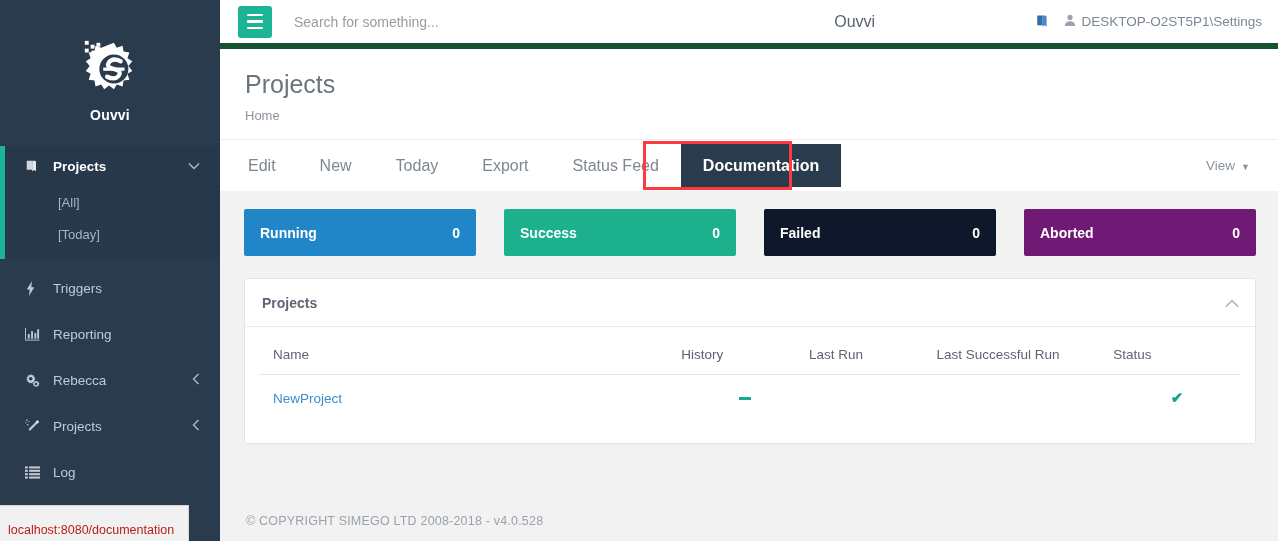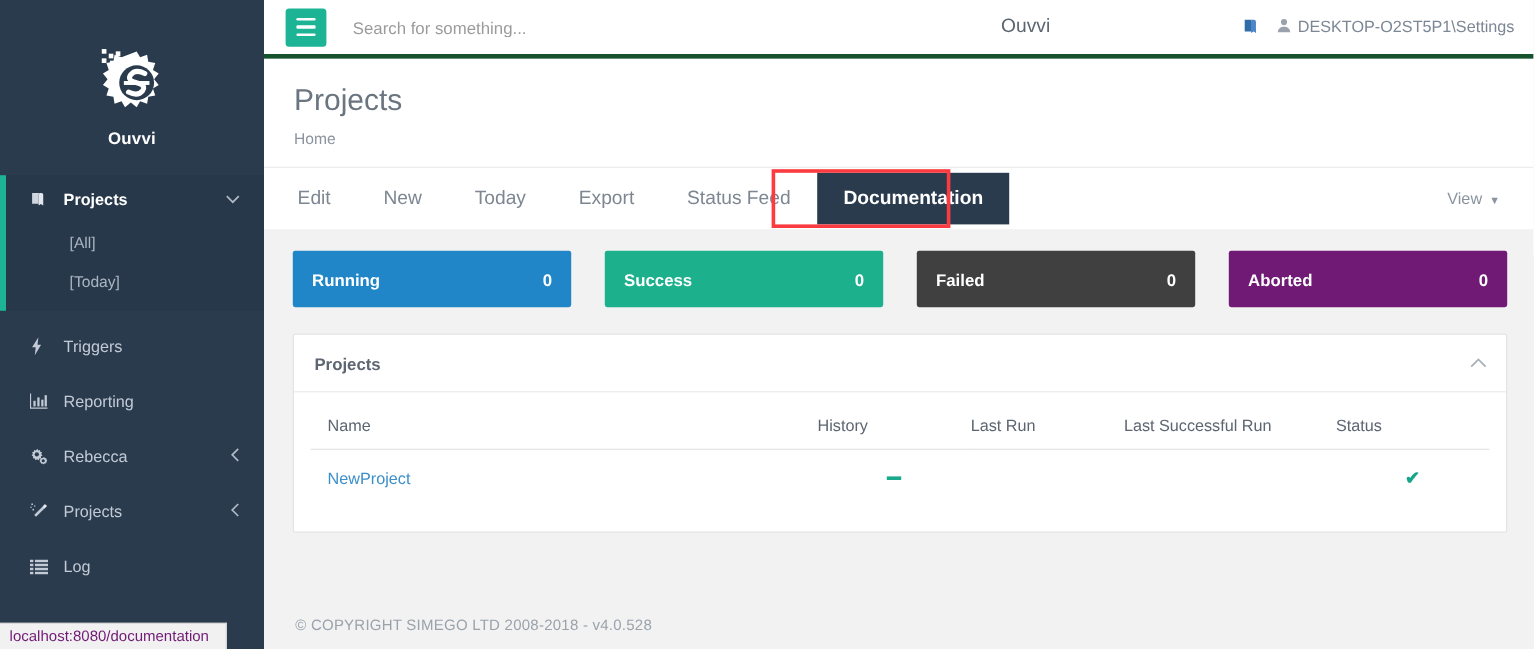--- a/index.html
+++ b/index.html
@@ -65,21 +65,21 @@
   
   .main {
     flex: 1 1 auto; height: 541px;
     background: #f2f2f2;
     display: flex; flex-direction: column;
     position: relative;
   }
 
   .topbar {
     height: 49px; background: #ffffff;
-    border-bottom: 4px solid #14532d;
+    border-bottom: 6px solid #14532d;
     display: flex; align-items: center;
     padding: 0 16px 0 18px; flex: 0 0 49px;
   }
   .burger {
     width: 34px; height: 32px; background: #1cb495;
     border-radius: 3px; display: flex; flex-direction: column;
     align-items: center; justify-content: center; gap: 4px;
     cursor: pointer;
   }
   .burger span { display: block; width: 16px; height: 2.5px; background: #fff; border-radius: 1px; }
@@ -181,22 +181,22 @@
     height: 40px; display: flex; align-items: center;
     padding-left: 26px; color: #9aa2ab; font-size: 12.5px;
     letter-spacing: .2px;
   }
 
   
   .statusbar {
     position: absolute; left: 0; bottom: 0;
     background: #f1f1f1; border: 1px solid #d9d9d9;
     border-left: none; border-bottom: none;
-    padding: 3px 14px 4px 8px;
-    font-size: 12.5px; color: #701a75;
+    padding: 17px 14px 4px 8px;
+    font-size: 12.5px; color: #b91c1c;
     font-family: "Liberation Sans", sans-serif;
     z-index: 50;
   }
 </style>
 </head>
 <body>
 
 <div id="app">
 
   <aside class="sidebar">
@@ -392,21 +392,21 @@
 
       <div class="tiles">
         <div class="tile" style="background:#2086c8">
           <span class="tile-label">Running</span>
           <span class="tile-count">0</span>
         </div>
         <div class="tile" style="background:#1cb08c">
           <span class="tile-label">Success</span>
           <span class="tile-count">0</span>
         </div>
-        <div class="tile" style="background:#404040">
+        <div class="tile" style="background:#0f172a">
           <span class="tile-label">Failed</span>
           <span class="tile-count">0</span>
         </div>
         <div class="tile" style="background:#701a75">
           <span class="tile-label">Aborted</span>
           <span class="tile-count">0</span>
         </div>
       </div>
 
       <div class="panel">

